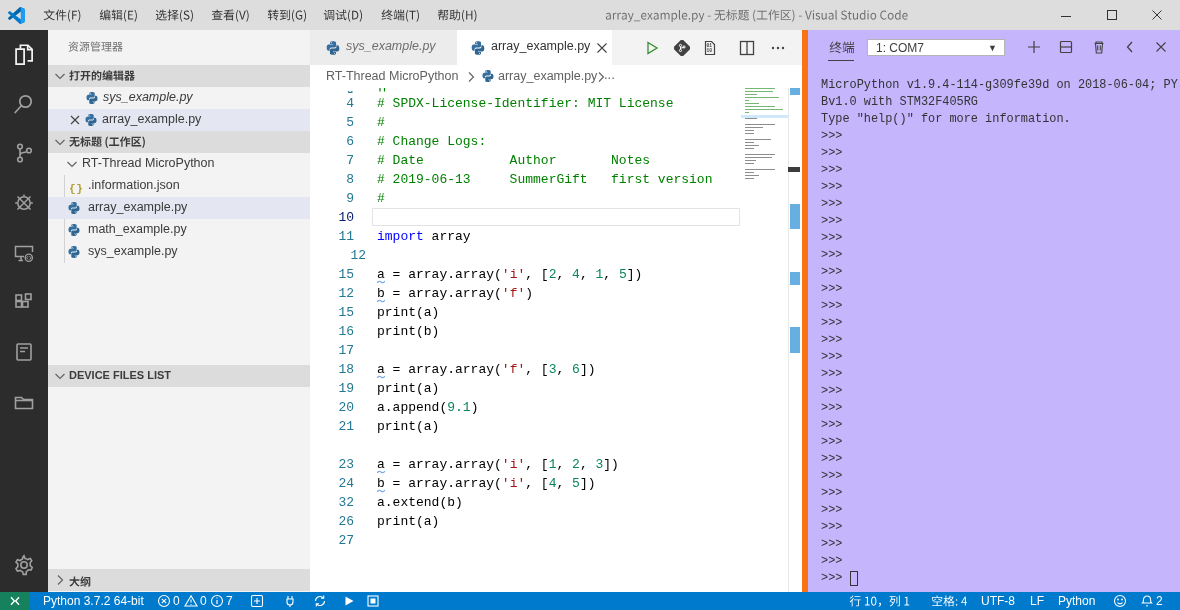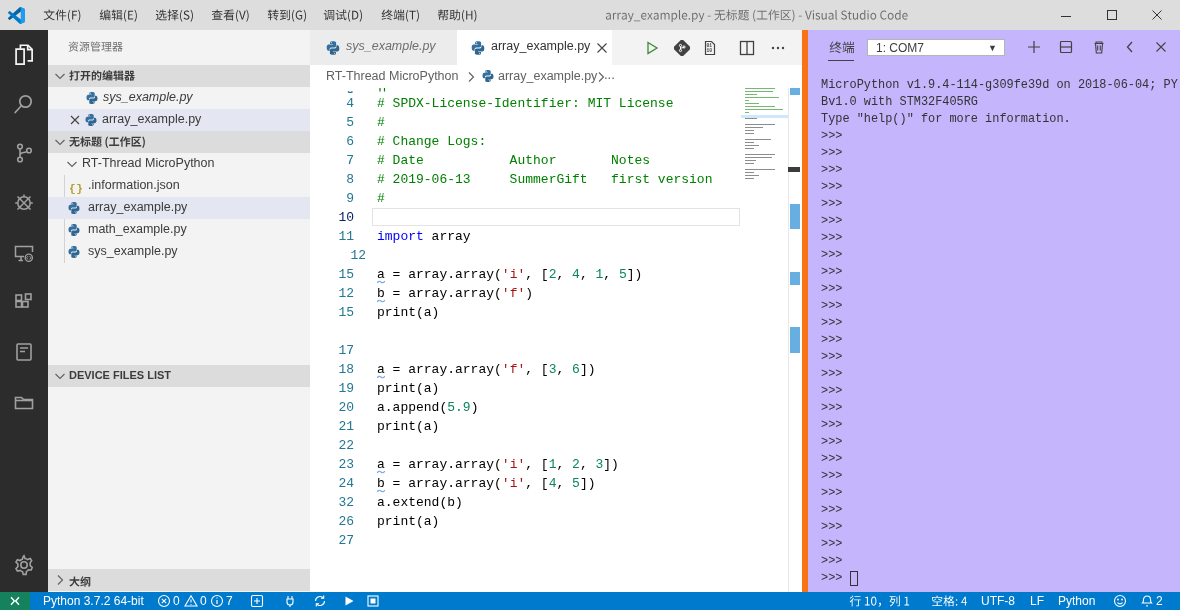--- a/index.html
+++ b/index.html
@@ -340,43 +340,43 @@
         <span style="position:absolute;left:67px;top:2px;font:13px 'Liberation Mono',monospace;white-space:pre"><span style="color:#000000">a&nbsp;=&nbsp;array.array(</span><span style="color:#a31515">'i'</span><span style="color:#000000">,&nbsp;[</span><span style="color:#098658">2</span><span style="color:#000000">,&nbsp;</span><span style="color:#098658">4</span><span style="color:#000000">,&nbsp;</span><span style="color:#098658">1</span><span style="color:#000000">,&nbsp;</span><span style="color:#098658">5</span><span style="color:#000000">])</span></span>
       </div>
       <div style="position:absolute;left:0;top:196px;height:19px;width:100%;top:196px">
         <span style="position:absolute;right:448px;top:2px;font:13px 'Liberation Mono',monospace;color:#237893">12</span>
         <span style="position:absolute;left:67px;top:2px;font:13px 'Liberation Mono',monospace;white-space:pre"><span style="color:#000000">b&nbsp;=&nbsp;array.array(</span><span style="color:#a31515">'f'</span><span style="color:#000000">)</span></span>
       </div>
       <div style="position:absolute;left:0;top:215px;height:19px;width:100%;top:215px">
         <span style="position:absolute;right:448px;top:2px;font:13px 'Liberation Mono',monospace;color:#237893">15</span>
         <span style="position:absolute;left:67px;top:2px;font:13px 'Liberation Mono',monospace;white-space:pre"><span style="color:#000000">print(a)</span></span>
       </div>
+      <div style="position:absolute;left:0;top:234px;height:19px;width:100%;top:234px">
+        <span style="position:absolute;right:448px;top:2px;font:13px 'Liberation Mono',monospace;color:#237893">16</span>
+        <span style="position:absolute;left:67px;top:2px;font:13px 'Liberation Mono',monospace;white-space:pre"><span style="color:#000000">print(b)</span></span>
+      </div>
       <div style="position:absolute;left:0;top:253px;height:19px;width:100%;top:253px">
         <span style="position:absolute;right:448px;top:2px;font:13px 'Liberation Mono',monospace;color:#237893">17</span>
         <span style="position:absolute;left:67px;top:2px;font:13px 'Liberation Mono',monospace;white-space:pre"></span>
       </div>
       <div style="position:absolute;left:0;top:272px;height:19px;width:100%;top:272px">
         <span style="position:absolute;right:448px;top:2px;font:13px 'Liberation Mono',monospace;color:#237893">18</span>
         <span style="position:absolute;left:67px;top:2px;font:13px 'Liberation Mono',monospace;white-space:pre"><span style="color:#000000">a&nbsp;=&nbsp;array.array(</span><span style="color:#a31515">'f'</span><span style="color:#000000">,&nbsp;[</span><span style="color:#098658">3</span><span style="color:#000000">,&nbsp;</span><span style="color:#098658">6</span><span style="color:#000000">])</span></span>
       </div>
       <div style="position:absolute;left:0;top:291px;height:19px;width:100%;top:291px">
         <span style="position:absolute;right:448px;top:2px;font:13px 'Liberation Mono',monospace;color:#237893">19</span>
         <span style="position:absolute;left:67px;top:2px;font:13px 'Liberation Mono',monospace;white-space:pre"><span style="color:#000000">print(a)</span></span>
       </div>
       <div style="position:absolute;left:0;top:310px;height:19px;width:100%;top:310px">
         <span style="position:absolute;right:448px;top:2px;font:13px 'Liberation Mono',monospace;color:#237893">20</span>
-        <span style="position:absolute;left:67px;top:2px;font:13px 'Liberation Mono',monospace;white-space:pre"><span style="color:#000000">a.append(</span><span style="color:#098658">5.9</span><span style="color:#000000">)</span></span>
+        <span style="position:absolute;left:67px;top:2px;font:13px 'Liberation Mono',monospace;white-space:pre"><span style="color:#000000">a.append(</span><span style="color:#098658">9.1</span><span style="color:#000000">)</span></span>
       </div>
       <div style="position:absolute;left:0;top:329px;height:19px;width:100%;top:329px">
         <span style="position:absolute;right:448px;top:2px;font:13px 'Liberation Mono',monospace;color:#237893">21</span>
         <span style="position:absolute;left:67px;top:2px;font:13px 'Liberation Mono',monospace;white-space:pre"><span style="color:#000000">print(a)</span></span>
-      </div>
-      <div style="position:absolute;left:0;top:348px;height:19px;width:100%;top:348px">
-        <span style="position:absolute;right:448px;top:2px;font:13px 'Liberation Mono',monospace;color:#237893">22</span>
-        <span style="position:absolute;left:67px;top:2px;font:13px 'Liberation Mono',monospace;white-space:pre"></span>
       </div>
       <div style="position:absolute;left:0;top:367px;height:19px;width:100%;top:367px">
         <span style="position:absolute;right:448px;top:2px;font:13px 'Liberation Mono',monospace;color:#237893">23</span>
         <span style="position:absolute;left:67px;top:2px;font:13px 'Liberation Mono',monospace;white-space:pre"><span style="color:#000000">a&nbsp;=&nbsp;array.array(</span><span style="color:#a31515">'i'</span><span style="color:#000000">,&nbsp;[</span><span style="color:#098658">1</span><span style="color:#000000">,&nbsp;</span><span style="color:#098658">2</span><span style="color:#000000">,&nbsp;</span><span style="color:#098658">3</span><span style="color:#000000">])</span></span>
       </div>
       <div style="position:absolute;left:0;top:386px;height:19px;width:100%;top:386px">
         <span style="position:absolute;right:448px;top:2px;font:13px 'Liberation Mono',monospace;color:#237893">24</span>
         <span style="position:absolute;left:67px;top:2px;font:13px 'Liberation Mono',monospace;white-space:pre"><span style="color:#000000">b&nbsp;=&nbsp;array.array(</span><span style="color:#a31515">'i'</span><span style="color:#000000">,&nbsp;[</span><span style="color:#098658">4</span><span style="color:#000000">,&nbsp;</span><span style="color:#098658">5</span><span style="color:#000000">])</span></span>
       </div>
       <div style="position:absolute;left:0;top:405px;height:19px;width:100%;top:405px">

